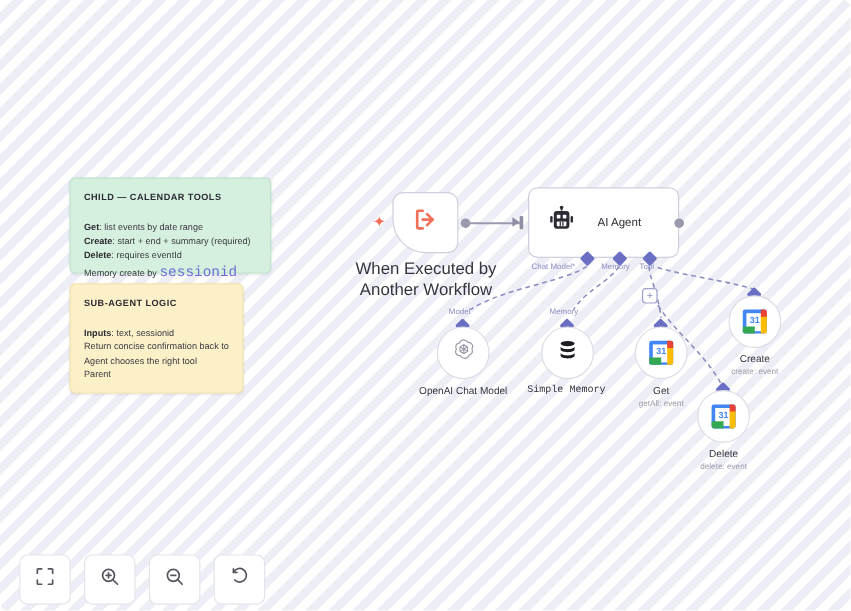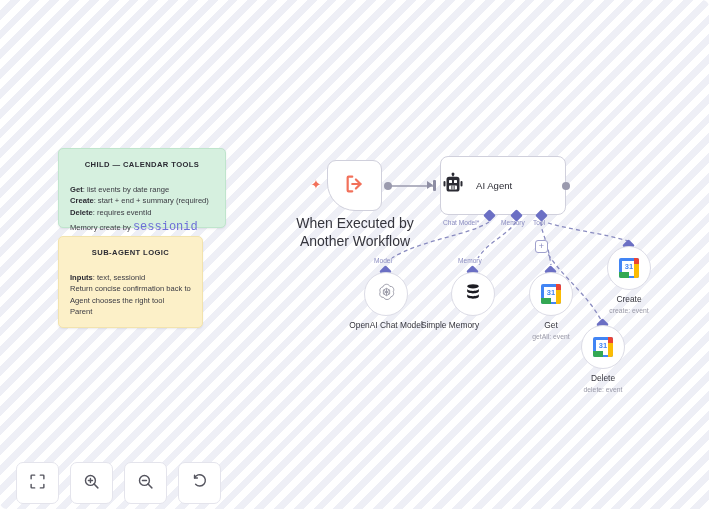--- a/index.html
+++ b/index.html
@@ -32,21 +32,20 @@
     line-height:1.52;
     color:#3a3a42;
     box-shadow:0 1px 2px rgba(60,60,90,.10);
   }
   .sticky .sticky-title {
     font-size:7.6px;
     font-weight:bold;
     letter-spacing:.4px;
     color:#2b2b33;
     margin-bottom:13px;
-    text-align:center;
   }
   .sticky b { font-weight:bold; color:#2b2b33; }
   .sticky code {
     font-family:"Liberation Mono", monospace;
     color:#6b6fd6;
     font-size:12px;
   }
   #note-green {
     left:58px; top:148px; width:168px; height:80px;
     background:#d6f0df; border:1px solid #bfe5cc;
@@ -81,21 +80,22 @@
   }
   #trigger-caption { left:295px; top:214px; width:120px; }
 
   
   #agent-node {
     position:absolute; left:440px; top:156px;
     width:126px; height:59px;
     background:#ffffff;
     border:1.3px solid #d0d0dc;
     border-radius:8px;
-    display:flex; align-items:center; gap:11px;
+    display:flex; align-items:center; gap:18px;
+    padding-left:15px;
   }
   #agent-label { font-size:9.6px; color:#2c2c34; }
 
   
   .dot {
     position:absolute; width:8px; height:8px;
     border-radius:50%; background:#9a9aae;
   }
   .arrow-in {
     position:absolute; width:0;height:0;
@@ -281,21 +281,21 @@
   <div class="diamond" style="left:468px; top:267px;"></div>
   <div class="round-node" style="left:451px; top:272px;">
     <span>
       <svg width="20" height="20" viewBox="0 0 24 24" fill="#1c1c22">
         <ellipse cx="12" cy="5.2" rx="7" ry="2.6"></ellipse>
         <path d="M5 8.2c0 1.4 3.1 2.6 7 2.6s7-1.2 7-2.6v3c0 1.4-3.1 2.6-7 2.6s-7-1.2-7-2.6z"></path>
         <path d="M5 14.4c0 1.4 3.1 2.6 7 2.6s7-1.2 7-2.6v3c0 1.4-3.1 2.6-7 2.6s-7-1.2-7-2.6z"></path>
       </svg>
     </span>
   </div>
-  <div class="round-caption" style="left:390px; top:320px; width:120px;">Simple Memory</div>
+  <div class="round-caption" style="left:412px; top:320px; width:120px;font-family:Liberation Mono, monospace;">Simple Memory</div>
 
   <div class="diamond" style="left:546px; top:267px;"></div>
   <div class="round-node" style="left:529px; top:272px;">
     <span class="gcal">
       <span class="g-blue"></span>
         <span class="g-white"></span>
       <span class="g-green"></span>
         <span class="g-yellow"></span>
         <span class="g-red"></span>
       <span class="g-num">31</span>

